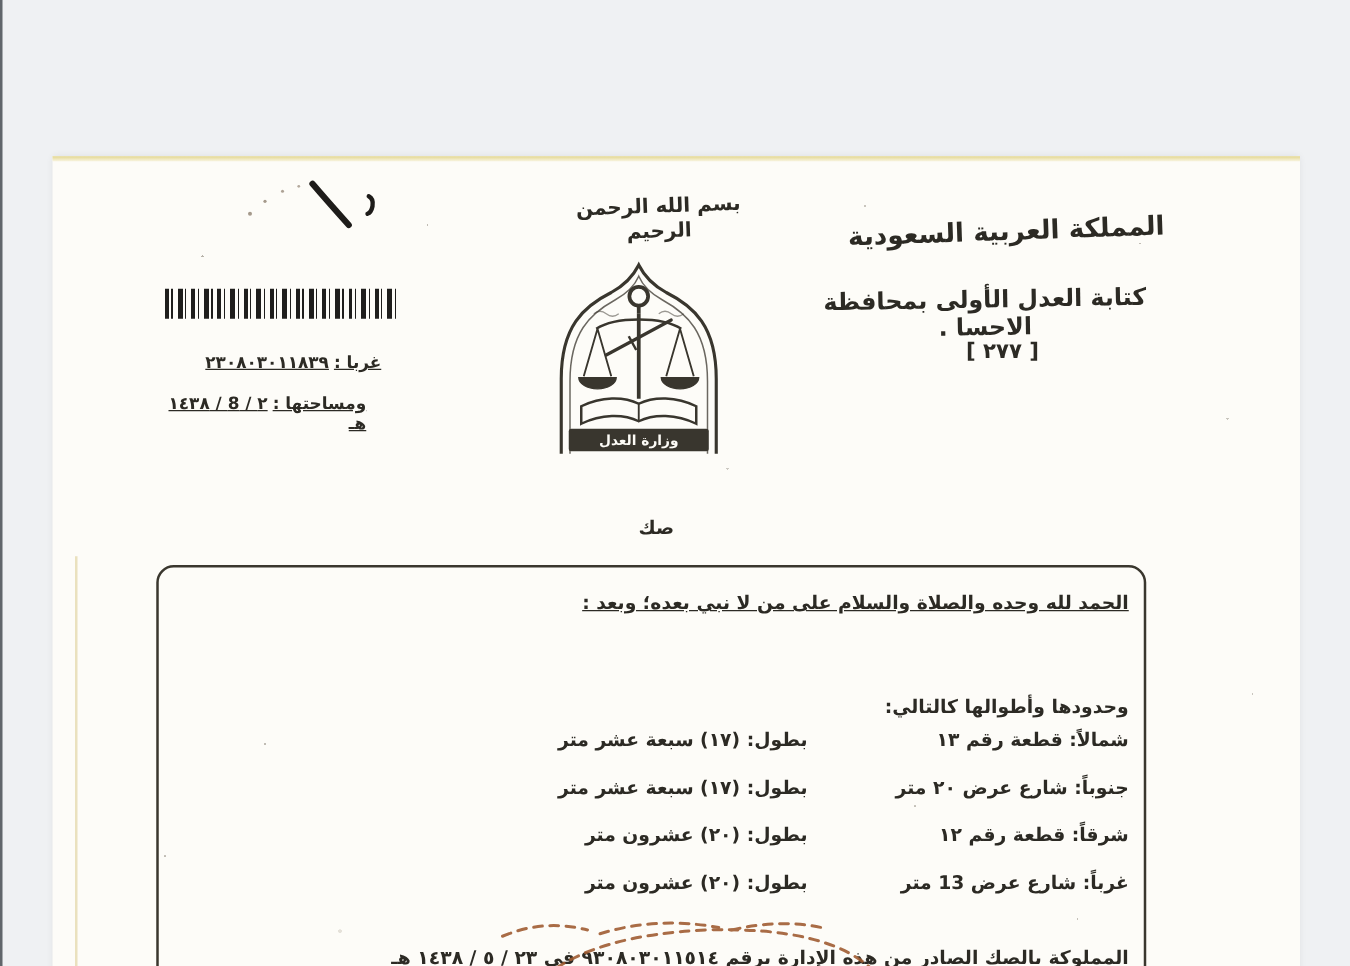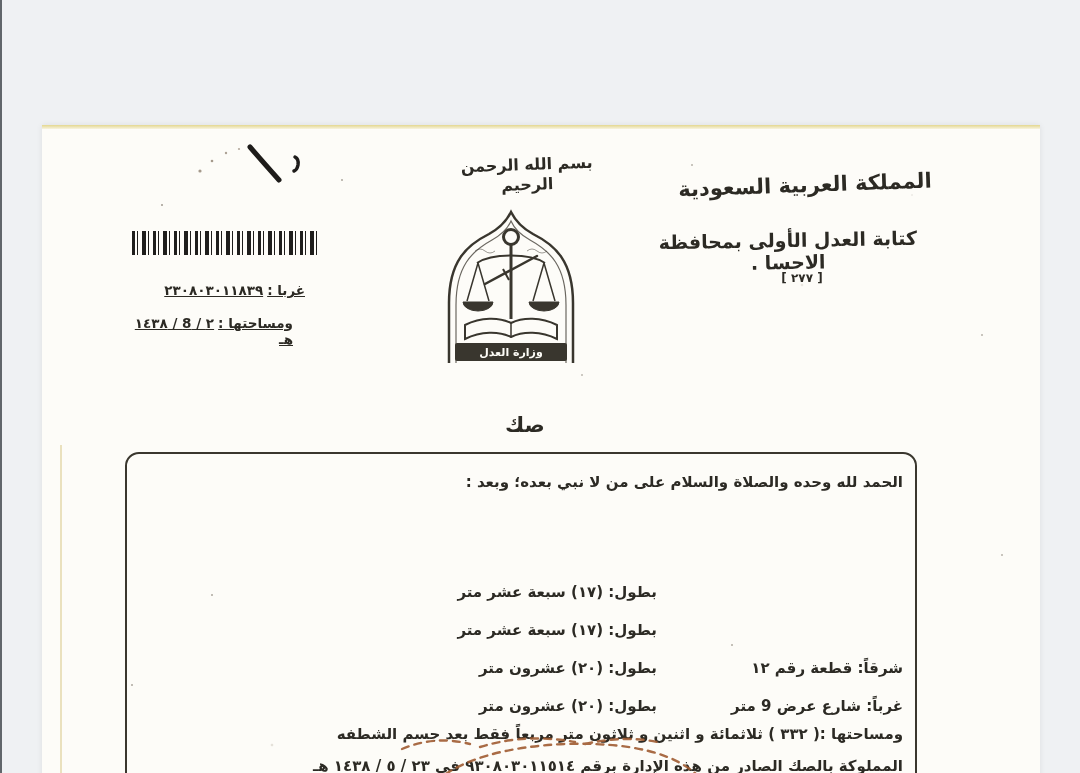--- a/index.html
+++ b/index.html
@@ -27,37 +27,37 @@
      radial-gradient(circle 1.3px at 960px 430px, rgba(80,70,55,.30) 55%, transparent 60%);}
   .faint-fold-line{position:absolute;left:18px;top:320px;width:2px;height:340px;
         background:rgba(216,198,132,.5);}
   .ar{direction:rtl;color:#2c2a24;font-weight:700;}
   .bismillah{position:absolute;left:400px;top:30px;width:170px;text-align:center;
         font-size:16px;letter-spacing:.5px;transform:rotate(-2deg);line-height:1.25;}
   .kingdom{position:absolute;left:623px;top:48px;width:280px;text-align:center;
         font-size:21px;transform:rotate(-2deg);letter-spacing:-.5px;}
   .notary{position:absolute;left:596px;top:104px;width:300px;text-align:center;
         font-size:19px;transform:rotate(-1deg);letter-spacing:-.5px;}
-  .office-number{position:absolute;left:715px;top:146px;width:90px;text-align:center;font-size:12px;}
+  .office-number{position:absolute;left:715px;top:146px;width:90px;text-align:center;font-size:17px;}
   .barcode{position:absolute;left:90px;top:106px;width:186px;height:24px;background:
      repeating-linear-gradient(90deg,#1f1e1c 0 3px,transparent 3px 5px,#1f1e1c 5px 6px,
      transparent 6px 10px,#1f1e1c 10px 14px,transparent 14px 16px,#1f1e1c 16px 17px,transparent 17px 21px);}
   .ref-line{position:absolute;left:88px;top:157px;width:175px;font-size:13.5px;}
   .date-line{position:absolute;left:78px;top:190px;width:173px;font-size:13.5px;}
   .ref-line span,.date-line span{margin-left:4px;text-decoration:underline;}
-  .deed-title{position:absolute;left:433px;top:288px;width:100px;text-align:center;font-size:21px;}
+  .deed-title{position:absolute;left:433px;top:288px;width:100px;text-align:center;font-size:15px;}
   .deed-box{position:absolute;left:83px;top:327px;width:792px;height:470px;
         border:2px solid #3a372e;border-radius:14px;box-sizing:border-box;}
   .bline{position:absolute;right:12px;font-size:15px;line-height:24px;white-space:nowrap;}
-  .praise{top:16px;}
+  .praise{top:16px;text-decoration:underline;}
   .parcel{top:57px;}
   .intro{top:99px;}
   .brow{position:absolute;right:12px;left:12px;height:24px;font-size:15px;line-height:24px;}
   .brow .side{position:absolute;right:0;white-space:nowrap;direction:rtl;}
-  .brow .len{position:absolute;right:246px;white-space:nowrap;direction:rtl;}
+  .brow .len{position:absolute;right:257px;white-space:nowrap;direction:rtl;}
   .row0{top:126px;} .row1{top:164px;} .row2{top:202px;} .row3{top:240px;}
   .area-line{top:268px;}
   .owned-line{top:300px;}
   .overlay-svg{position:absolute;left:-2px;top:-2px;width:792px;height:470px;pointer-events:none;}
   .emblem{position:absolute;left:395px;top:82px;}
   .pen-mark{position:absolute;left:150px;top:16px;}
 </style>
 </head>
 <body>
 
@@ -111,37 +111,39 @@
       <span>غربا :</span><span>٢٣٠٨٠٣٠١١٨٣٩</span>
     </div>
     <div class="ar date-line">
       <span>ومساحتها :</span><span>٢ / 8 / ١٤٣٨ هـ</span>
     </div>
 
     <div class="ar deed-title">صك</div>
 
     <div class="deed-box">
       <div class="ar bline praise">الحمد لله وحده والصلاة والسلام على من لا نبي بعده؛ وبعد :</div>
+      <div class="ar bline intro">وحدودها وأطوالها كالتالي:</div>
 
       <div class="brow row0">
+        <span class="ar side">شمالاً: قطعة رقم ١٣</span>
         <span class="ar len">بطول: (١٧) سبعة عشر متر</span>
       </div>
       <div class="brow row1">
+        <span class="ar side">جنوباً: شارع عرض ٢٠ متر</span>
         <span class="ar len">بطول: (١٧) سبعة عشر متر</span>
       </div>
       <div class="brow row2">
         <span class="ar side">شرقاً: قطعة رقم ١٢</span>
         <span class="ar len">بطول: (٢٠) عشرون متر</span>
       </div>
       <div class="brow row3">
-        <span class="ar side">غرباً: شارع عرض 9 متر</span>
+        <span class="ar side">غرباً: شارع عرض 13 متر</span>
         <span class="ar len">بطول: (٢٠) عشرون متر</span>
       </div>
 
-      <div class="ar bline area-line">ومساحتها :( ٣٣٢ ) ثلاثمائة و اثنين و ثلاثون متر مربعاً فقط بعد جسم الشطفه</div>
       <div class="ar bline owned-line">المملوكة بالصك الصادر من هذه الإدارة برقم ٩٣٠٨٠٣٠١١٥١٤ في ٢٣ / ٥ / ١٤٣٨ هـ</div>
 
       <svg class="overlay-svg" viewBox="0 0 792 470">
         <g stroke="#a05c32" stroke-width="2.4" fill="none" stroke-linecap="round" stroke-dasharray="7 6" opacity=".9">
           <path d="M277 297 Q310 283 345 292"></path>
           <path d="M355 295 Q400 281 450 290"></path>
           <path d="M460 292 Q500 283 532 290"></path>
           <path d="M310 330 Q350 296 440 292 Q540 289 575 326"></path>
         </g>
       </svg>

